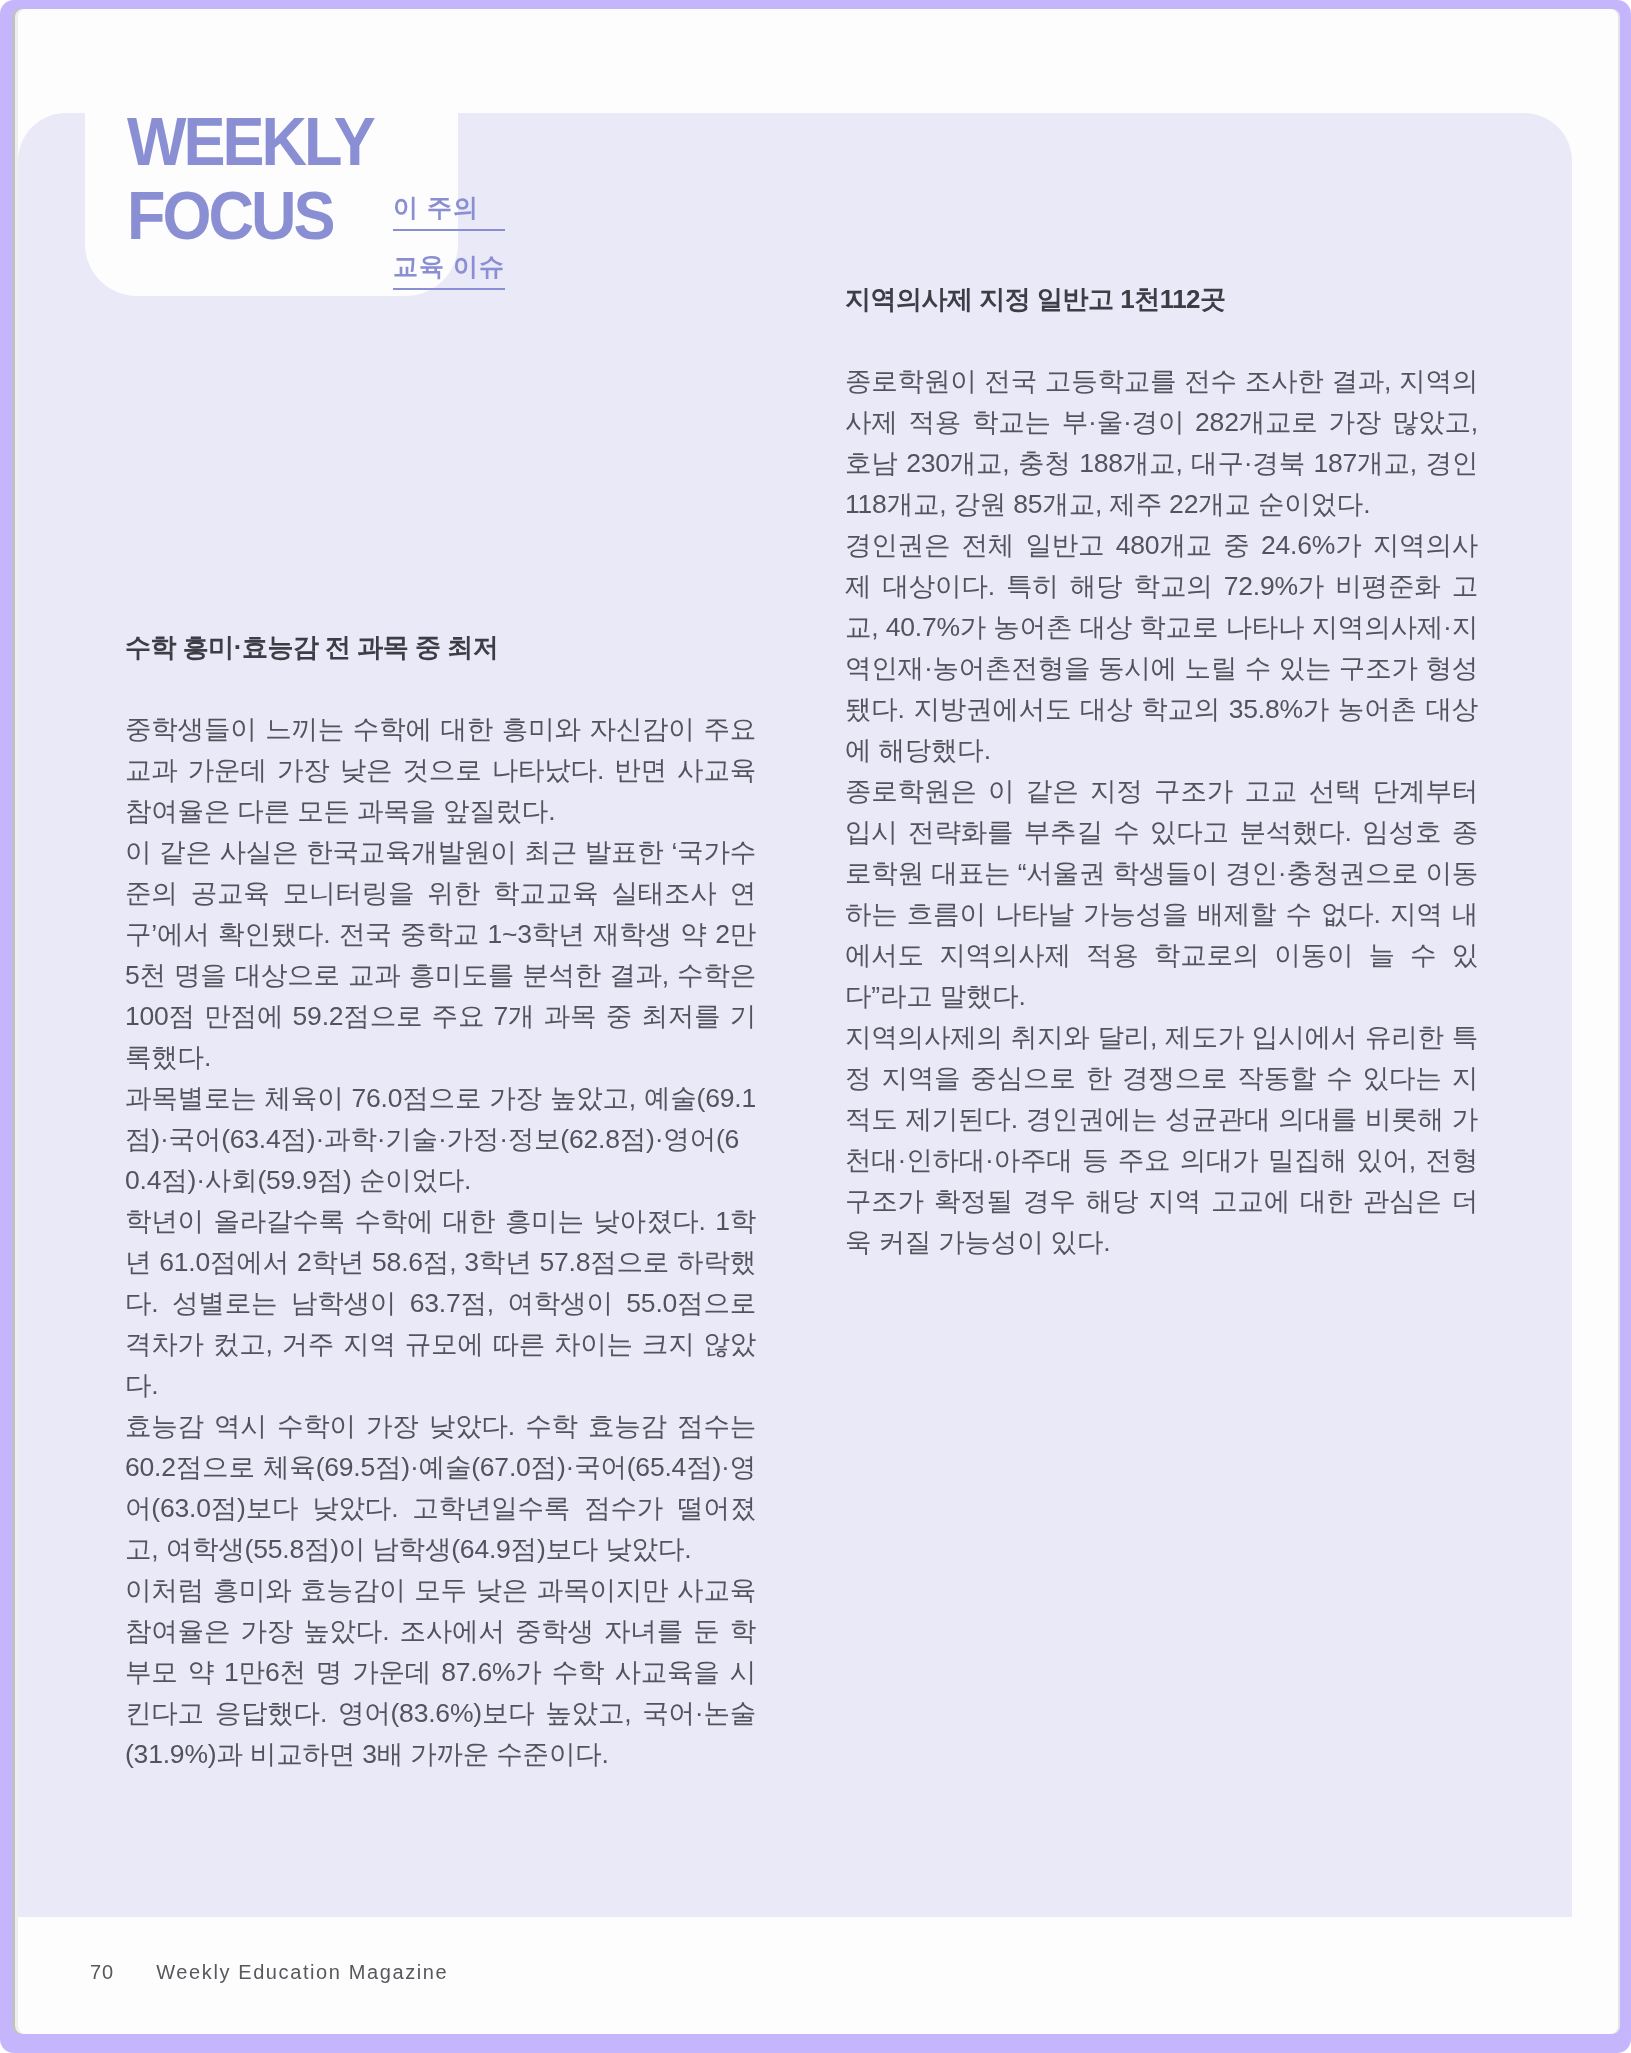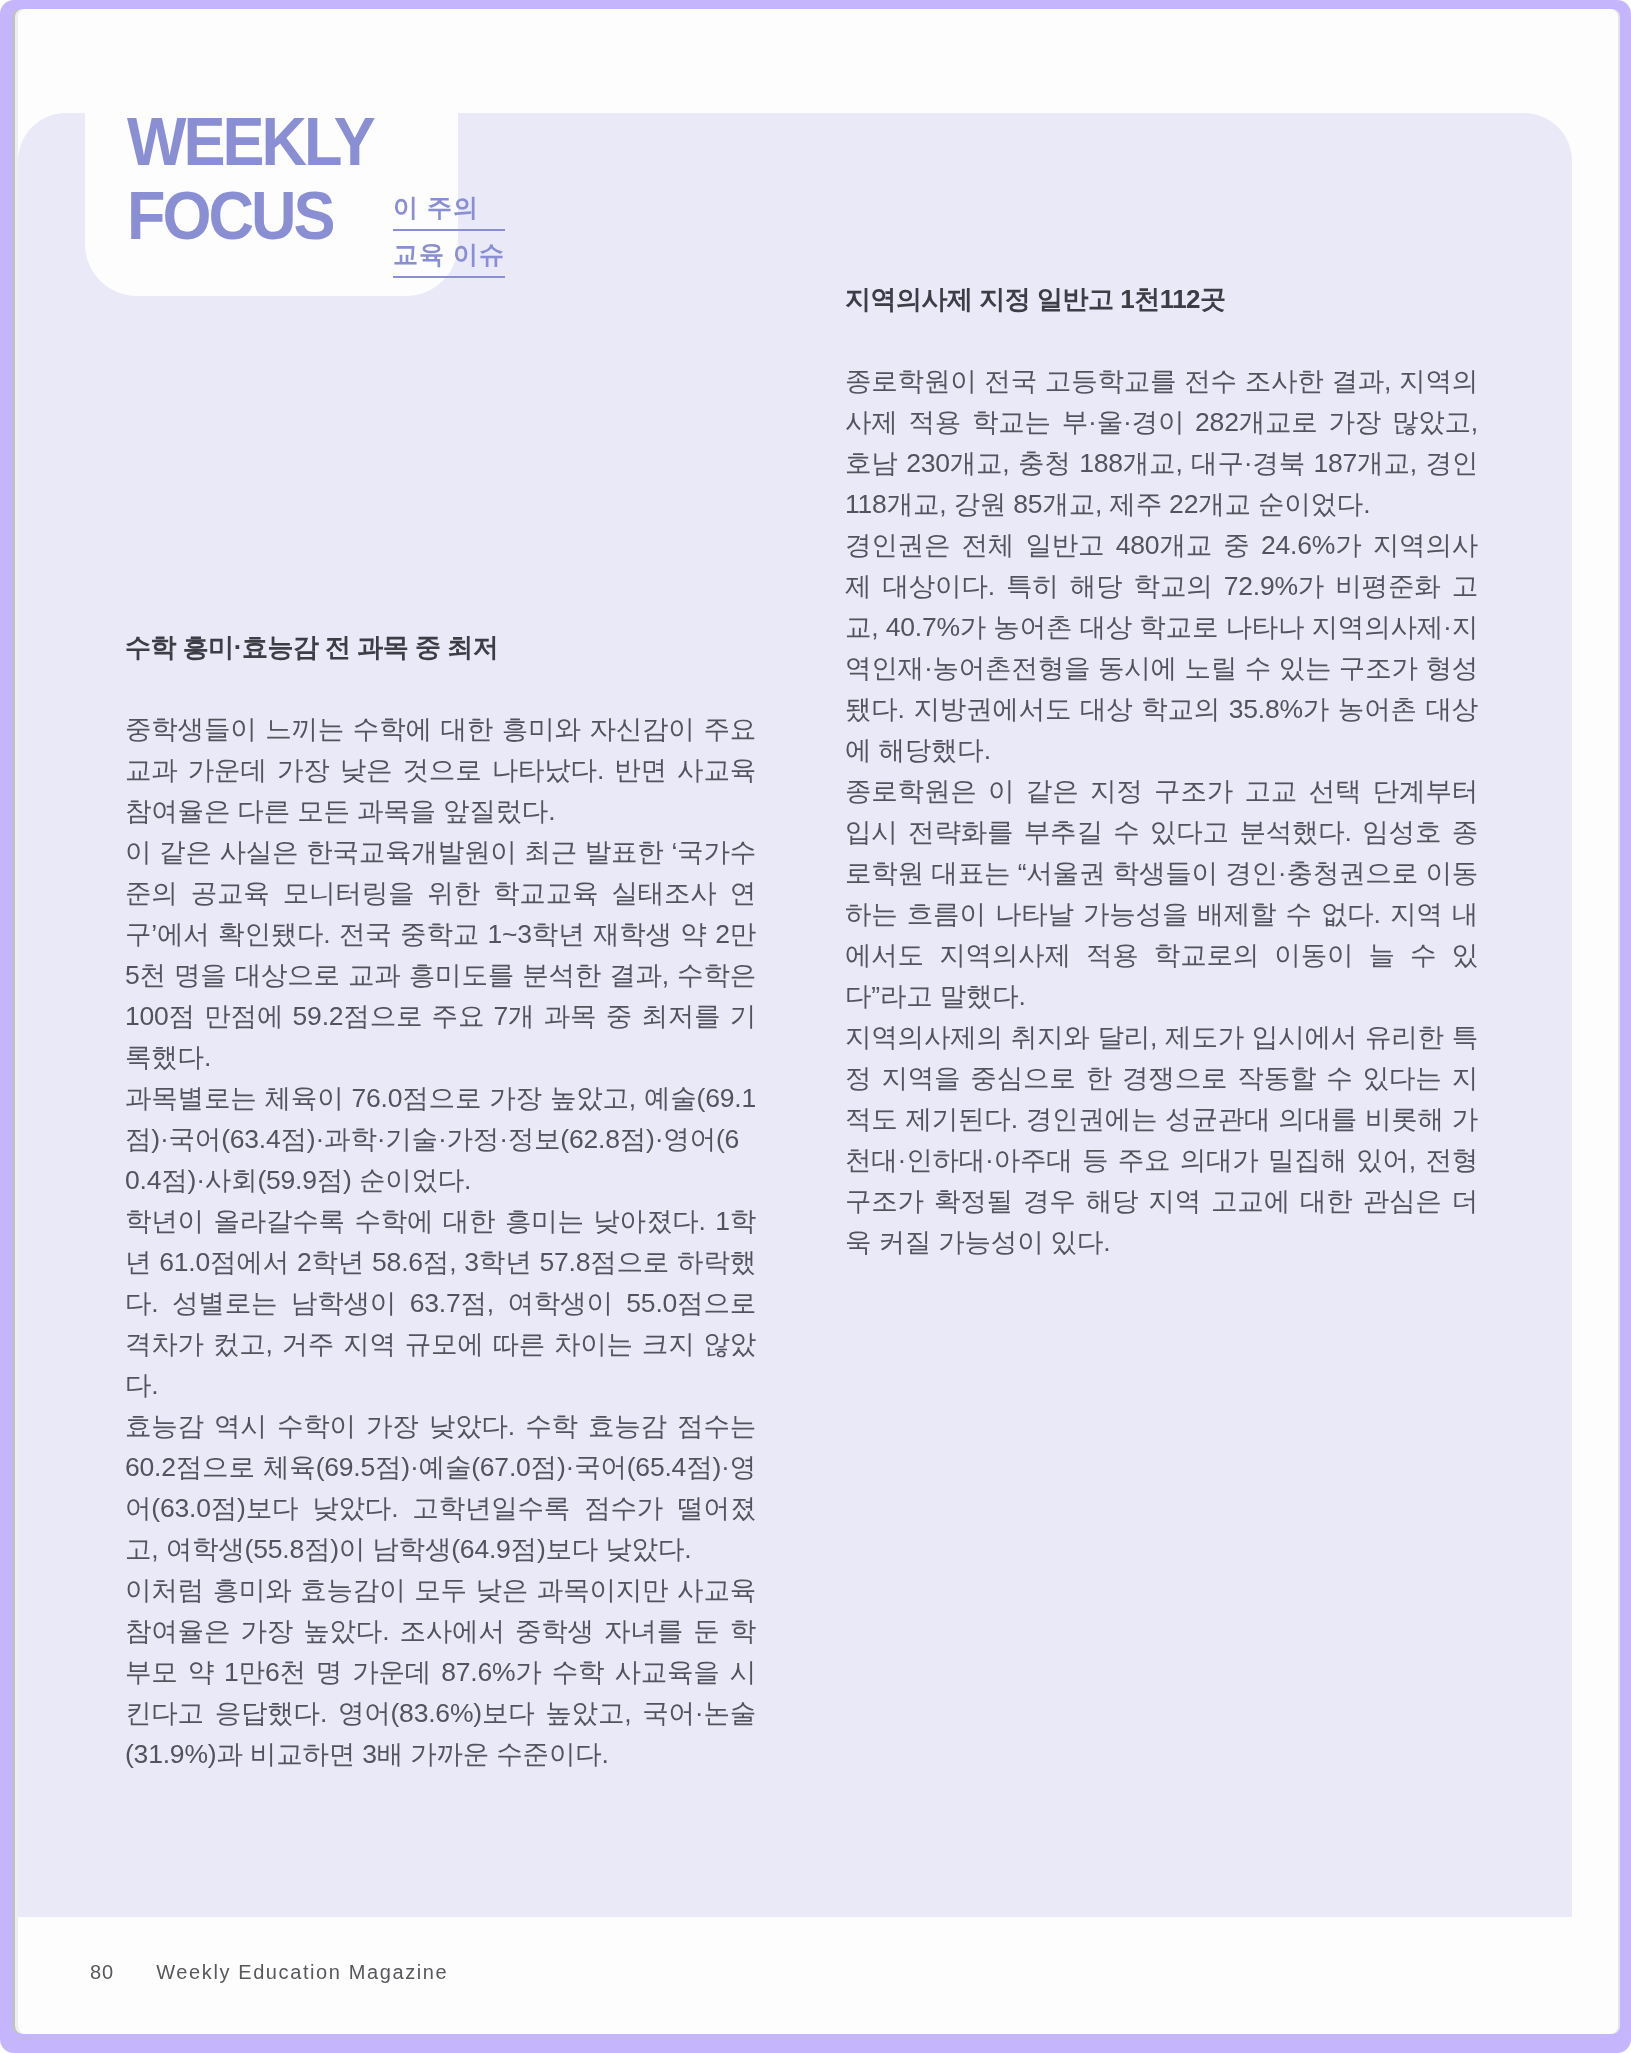--- a/index.html
+++ b/index.html
@@ -44,21 +44,21 @@
     line-height:64px;
     transform:scaleY(1.08);
     transform-origin:left top;
     white-space:nowrap;
   }
   .logo-l1{top:98px;}
   .logo-l2{top:172px;}
   .tagline{
     position:absolute;
     left:308px;top:182px;
-    display:flex;flex-direction:column;
+    display:flex;flex-direction:column;gap:12px;
   }
   .tagline span{
     display:inline-block;
     min-width:108px;
     color:#8a8ed3;
     font-size:25px;
     font-weight:600;
     letter-spacing:1px;
     padding-bottom:5px;
     border-bottom:2px solid #8a8ed3;
@@ -128,17 +128,17 @@
       <h2 class="article-title">지역의사제 지정 일반고 1천112곳</h2>
       <div class="article-body">
           <p>종로학원이 전국 고등학교를 전수 조사한 결과, 지역의사제 적용 학교는 부·울·경이 282개교로 가장 많았고, 호남 230개교, 충청 188개교, 대구·경북 187개교, 경인 118개교, 강원 85개교, 제주 22개교 순이었다.</p>
           <p>경인권은 전체 일반고 480개교 중 24.6%가 지역의사제 대상이다. 특히 해당 학교의 72.9%가 비평준화 고교, 40.7%가 농어촌 대상 학교로 나타나 지역의사제·지역인재·농어촌전형을 동시에 노릴 수 있는 구조가 형성됐다. 지방권에서도 대상 학교의 35.8%가 농어촌 대상에 해당했다.</p>
           <p>종로학원은 이 같은 지정 구조가 고교 선택 단계부터 입시 전략화를 부추길 수 있다고 분석했다. 임성호 종로학원 대표는 “서울권 학생들이 경인·충청권으로 이동하는 흐름이 나타날 가능성을 배제할 수 없다. 지역 내에서도 지역의사제 적용 학교로의 이동이 늘 수 있다”라고 말했다.</p>
           <p>지역의사제의 취지와 달리, 제도가 입시에서 유리한 특정 지역을 중심으로 한 경쟁으로 작동할 수 있다는 지적도 제기된다. 경인권에는 성균관대 의대를 비롯해 가천대·인하대·아주대 등 주요 의대가 밀집해 있어, 전형 구조가 확정될 경우 해당 지역 고교에 대한 관심은 더욱 커질 가능성이 있다.</p>
         </div>
     </div>
 
     <div class="footer">
-      <span class="pageno">80</span><span class="magname">Weekly Education Magazine</span>
+      <span class="pageno">70</span><span class="magname">Weekly Education Magazine</span>
     </div>
 
   </div>
 </div>
 
 </body></html>

